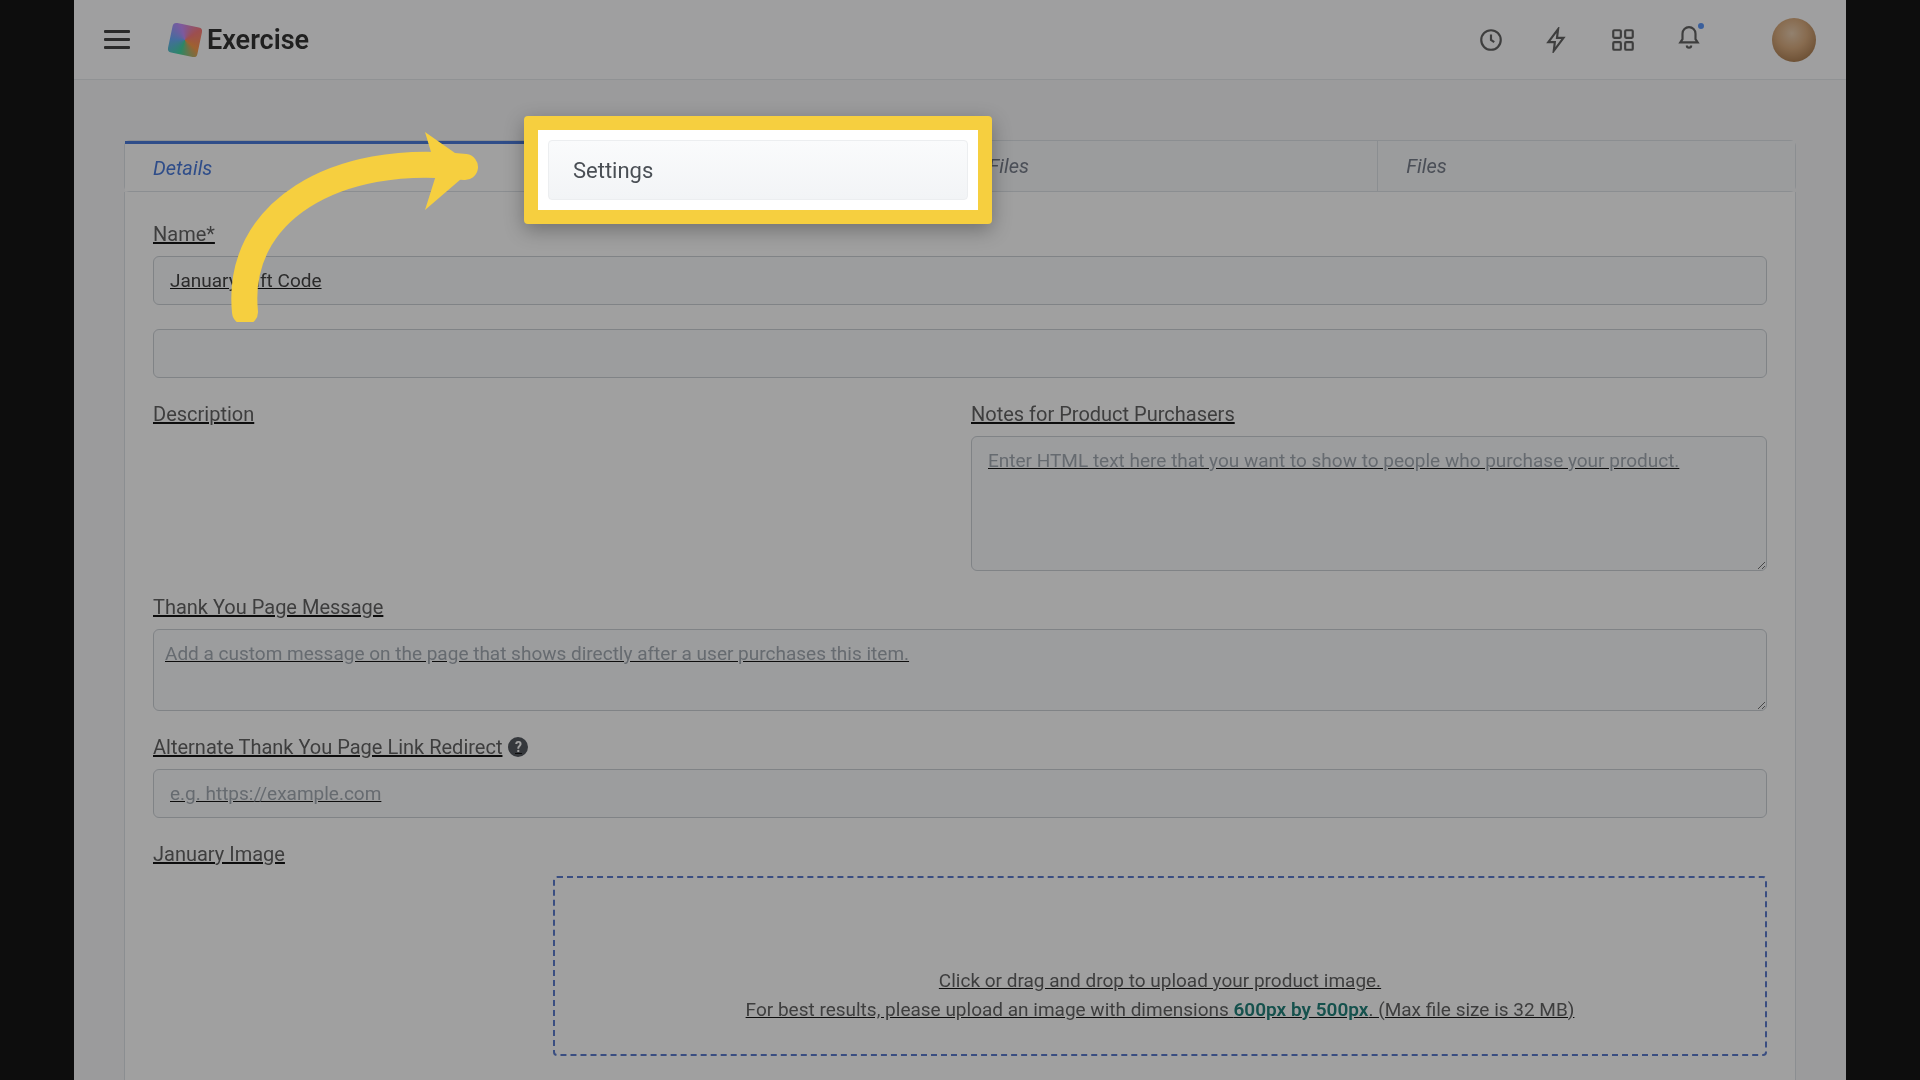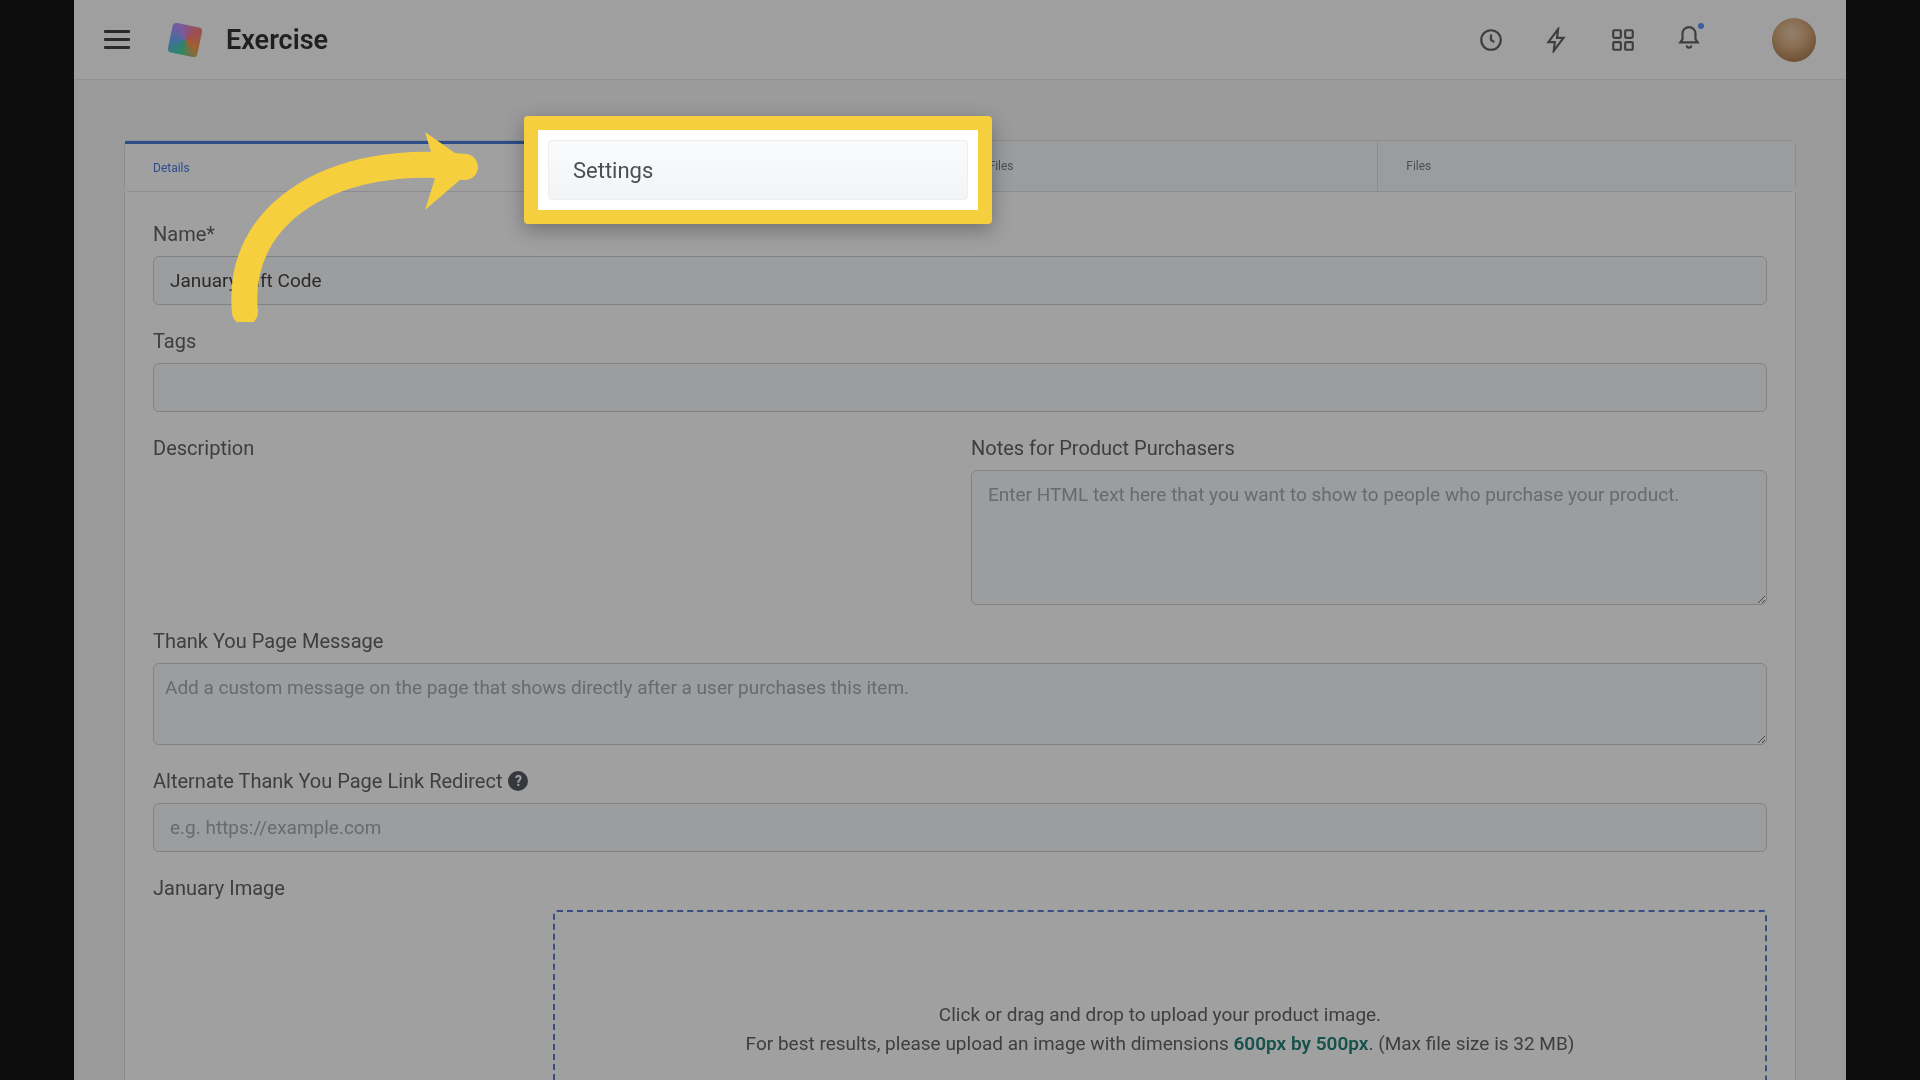--- a/index.html
+++ b/index.html
@@ -22,21 +22,21 @@
 .topbar {
   height: 80px;
   border-bottom: 1px solid #e2e5e8;
   display: flex;
   align-items: center;
   padding: 0 30px;
   background: #fcfcfd;
 }
 .menu-btn { cursor: pointer; }
 .menu-btn .bar { width: 26px; height: 3px; background: #333; margin: 5px 0; border-radius: 1px; }
-.brand { display: flex; align-items: center; margin-left: 40px; gap: 26px; }
+.brand { display: flex; align-items: center; margin-left: 40px; gap: 7px; }
 .brand-logo {
   width: 30px; height: 30px;
   background: conic-gradient(from 45deg, #f87171, #fb923c, #34d399, #60a5fa, #c084fc, #f87171);
   border-radius: 4px;
   transform: rotate(12deg);
 }
 .brand-name { font-size: 27px; font-weight: 600; color: #222; }
 .topbar-spacer { flex: 1; }
 .topbar-icons { display: flex; align-items: center; gap: 40px; }
 .topbar-icon { width: 26px; height: 26px; color: #555; position: relative; }
@@ -54,41 +54,42 @@
   overflow: visible;
   background: #f5f6f8;
   height: 52px;
   position: relative;
 }
 .tab {
   flex: 1;
   display: flex;
   align-items: center;
   padding: 0 28px;
-  font-size: 12px;
+  font-size: 20px;
   color: #6b7280;
   border-right: 1px solid #d9dee3;
   cursor: pointer;
   background: #f5f6f8;
+  font-style: italic;
 }
 .tab:last-child { border-right: none; }
 .tab.active {
   color: #3b6fd6;
   border-top: 3px solid #3b6fd6;
   background: #fdfdfe;
 }
 .form-panel {
   border: 1px solid #d9dee3;
   border-top: none;
   border-radius: 0 0 6px 6px;
   background: #fdfdfe;
   padding: 30px 28px;
 }
 .row { display: flex; gap: 22px; margin-bottom: 24px; }
-.field { flex: 1; display: flex; flex-direction: column; }
+.field { flex: 1; display: flex; flex-direction: column; text-decoration: underline; }
 .label { font-size: 20px; color: #555; margin-bottom: 10px; display: flex; align-items: center; gap: 6px; }
 .input, .textarea {
   width: 100%;
   border: 1px solid #c7ccd1;
   border-radius: 6px;
   background: #f7f8fa;
   padding: 12px 16px;
   font-size: 19px;
   color: #333;
   font-family: inherit;
@@ -221,21 +222,20 @@
     <div class="form-panel">
       <div class="row">
         <div class="field">
           <div class="label">Name*</div>
           <input class="input" value="January Gift Code" style="">
         </div>
       </div>
 
       <div class="row">
         <div class="field">
-          <div class="label">Tags</div>
           <input class="input" style="">
         </div>
       </div>
 
       <div class="row">
         <div class="field">
           <div class="label">Description</div>
         </div>
         <div class="field">
           <div class="label">Notes for Product Purchasers</div>

